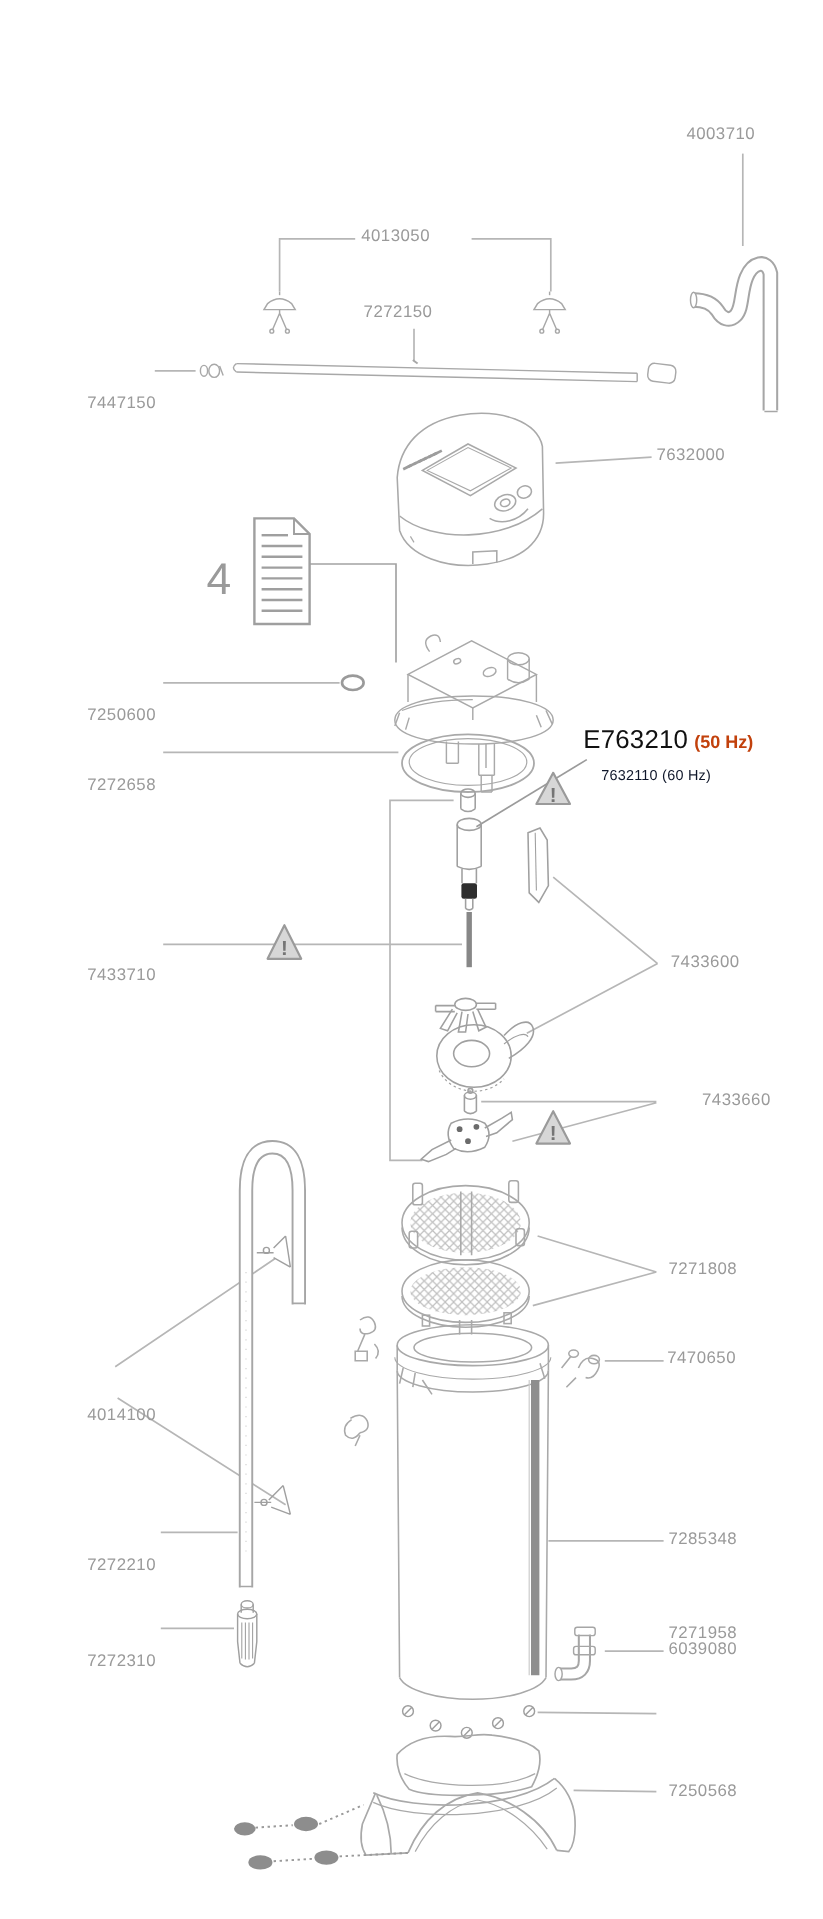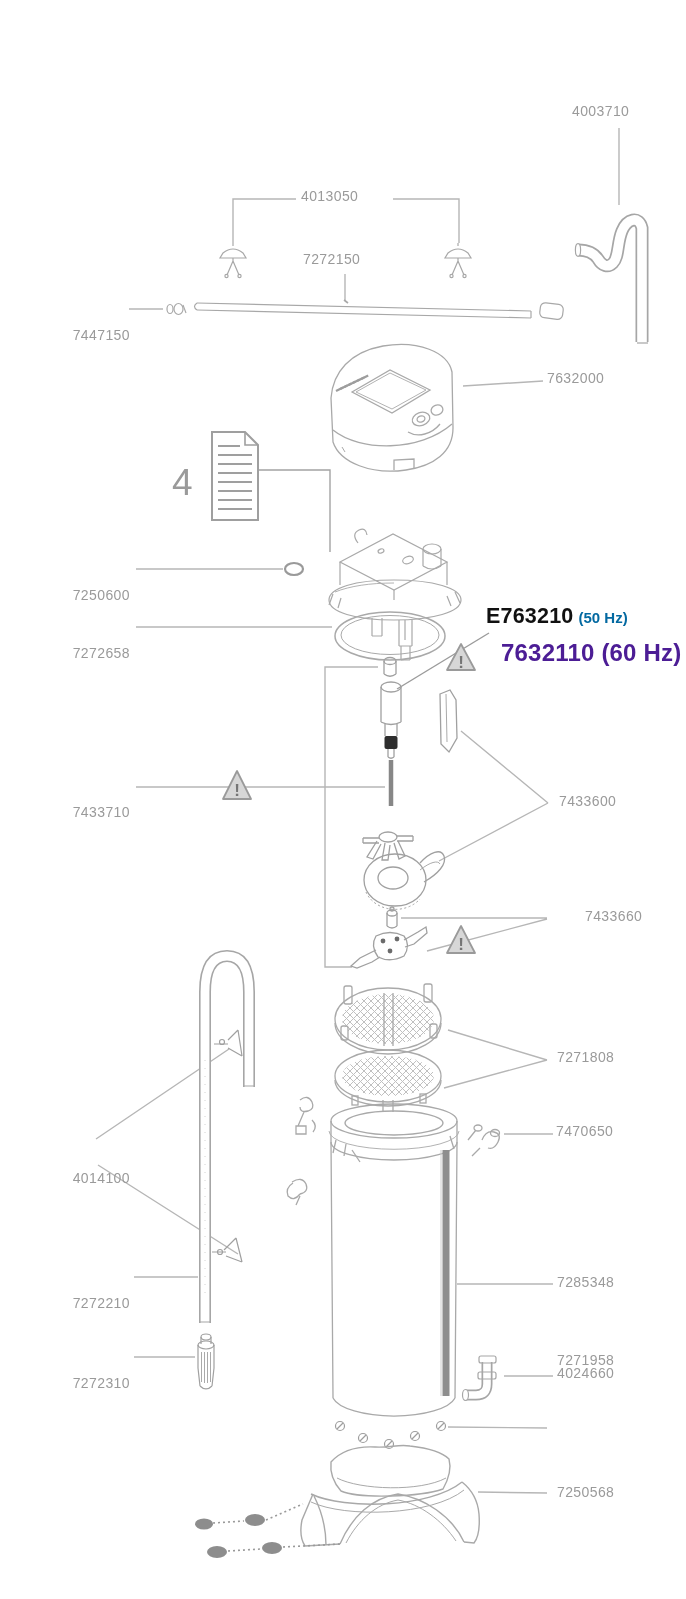--- a/index.html
+++ b/index.html
@@ -2,23 +2,23 @@
 <html><head>
 <meta charset="utf-8">
 <style>
   html,body{margin:0;padding:0;background:#fff;}
   #stage{position:relative;width:686px;height:1599px;background:#ffffff;overflow:hidden;
          font-family:"Liberation Sans", sans-serif;}
   #art{position:absolute;left:0;top:0;}
   .plbl{position:absolute;font-size:14px;line-height:1.05;color:#9a9a9a;letter-spacing:.4px;white-space:nowrap;}
   .lcol{left:0;width:130px;text-align:right;margin-top:28px;}
   .blk1{position:absolute;white-space:nowrap;color:#111;}
-  .blk1 .big{font-size:21.5px;font-weight:700;letter-spacing:.2px;}
-  .blk1 .small{font-size:15px;font-weight:700;margin-left:5px;color:#0369a1;}
-  .blk2{position:absolute;white-space:nowrap;font-size:24px;font-weight:700;color:#4c1d95;letter-spacing:.2px;}
+  .blk1 .big{font-size:21.5px;font-weight:400;letter-spacing:.2px;}
+  .blk1 .small{font-size:15px;font-weight:700;margin-left:5px;color:#c2410c;}
+  .blk2{position:absolute;white-space:nowrap;font-size:12px;font-weight:400;color:#0f172a;letter-spacing:.2px;}
   .manual-num{position:absolute;font-size:37px;color:#9a9a9a;}
 </style>
 </head>
 <body>
 
 <div id="stage">
 
 <svg id="art" width="686" height="1599" viewBox="0 0 686 1599">
   <defs>
     <pattern id="xh" patternUnits="userSpaceOnUse" width="7" height="7">
@@ -326,17 +326,17 @@
 
   <div class="plbl lcol" style="top:777px">7433710</div>
   <div class="plbl" style="left:559px;top:794px">7433600</div>
   <div class="plbl" style="left:585px;top:909px">7433660</div>
   <div class="plbl" style="left:557px;top:1050px">7271808</div>
   <div class="plbl" style="left:556px;top:1124px">7470650</div>
   <div class="plbl lcol" style="top:1143px">4014100</div>
   <div class="plbl lcol" style="top:1268px">7272210</div>
   <div class="plbl" style="left:557px;top:1275px">7285348</div>
   <div class="plbl lcol" style="top:1348px">7272310</div>
-  <div class="plbl" style="left:557px;top:1366px">4024660</div>
+  <div class="plbl" style="left:557px;top:1366px">6039080</div>
   <div class="plbl" style="left:557px;top:1353px">7271958</div>
   <div class="plbl" style="left:557px;top:1485px">7250568</div>
 
 </div>
 
 </body></html>

